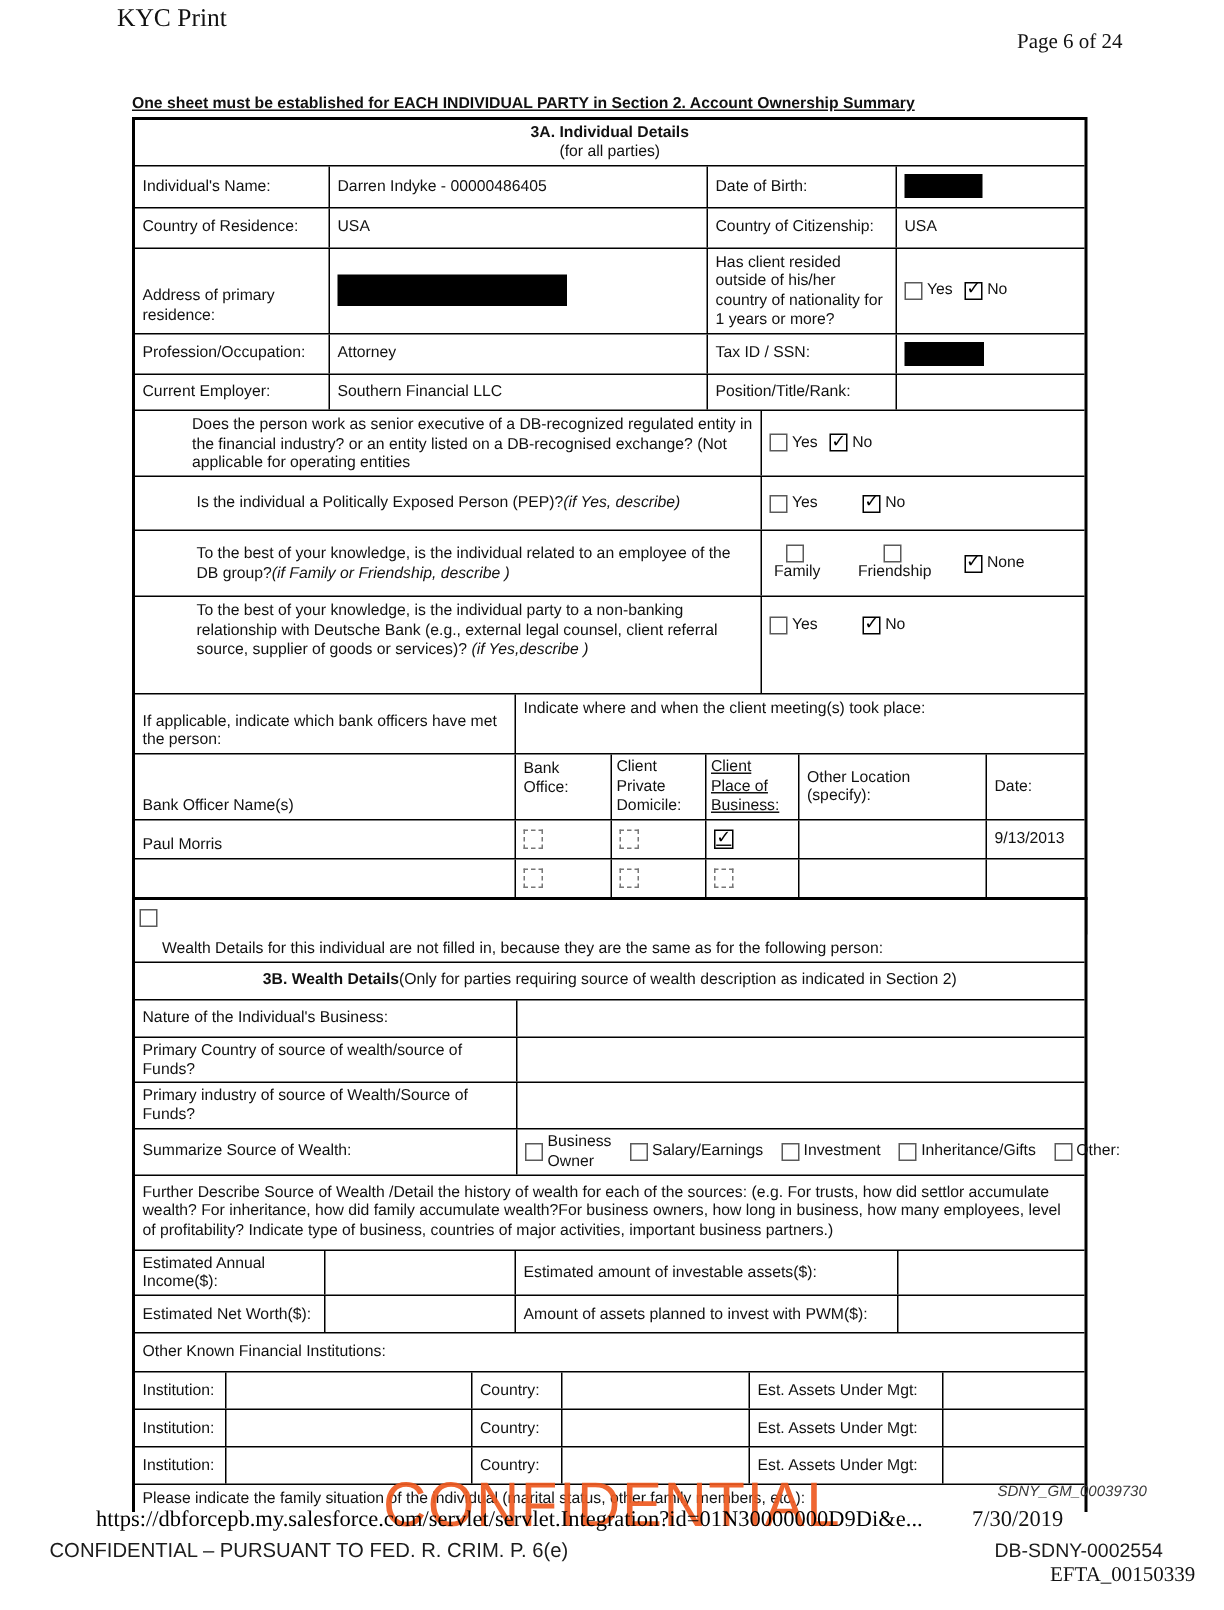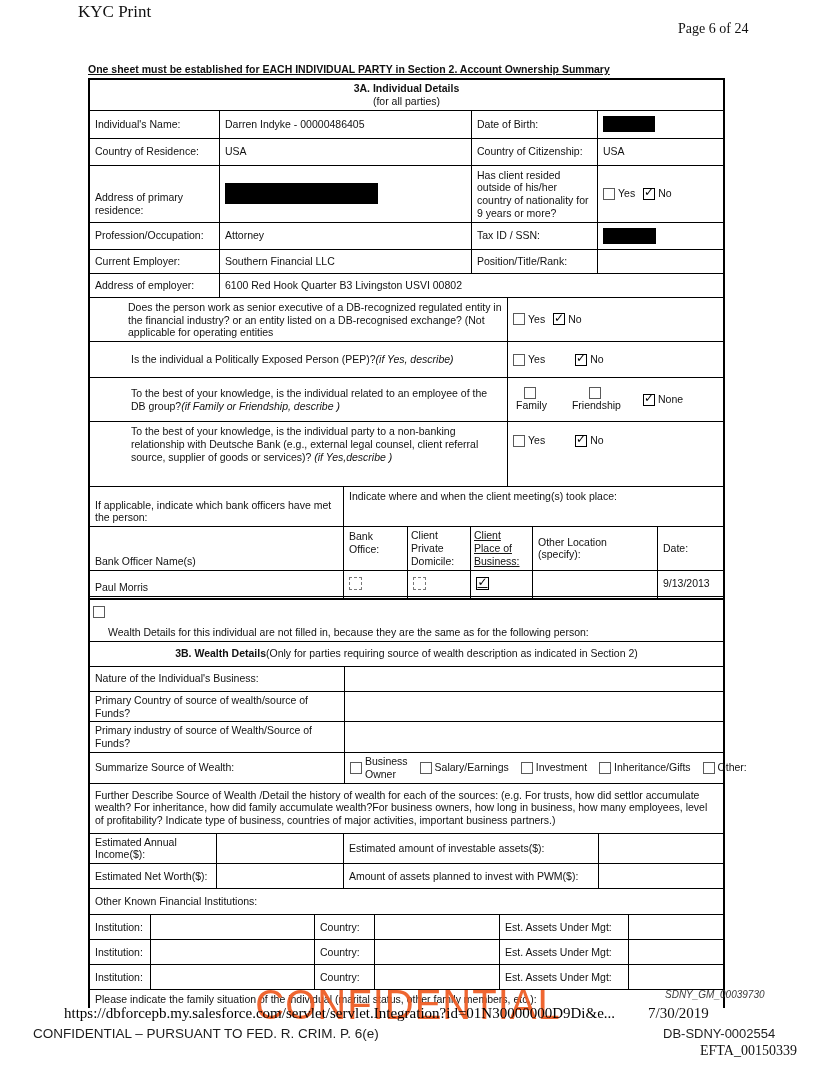--- a/index.html
+++ b/index.html
@@ -104,21 +104,21 @@
     </div>
 
     <div class="row h40">
       <div class="c w130" style="align-items:flex-end;padding-bottom:5px;">
           <span>Address of primary residence:</span>
         </div>
       <div class="c w252">
           <span class="redact" style="width:153px;height:21px;"></span>
         </div>
       <div class="c w126 top">
-          <span>Has client resided outside of his/her country of nationality for 9 years or more?</span>
+          <span>Has client resided outside of his/her country of nationality for 1 years or more?</span>
         </div>
       <div class="c">
         <span class="cbg gap8">
             <span class="cb"></span>
             <span class="lbl">Yes</span>
           </span>
         <span class="cbg">
             <span class="cb checked">
               <i>✓</i>
             </span>
@@ -150,28 +150,20 @@
           <span>Southern Financial LLC</span>
         </div>
       <div class="c w126">
           <span>Position/Title/Rank:</span>
         </div>
       <div class="c">
           <span></span>
         </div>
     </div>
 
-    <div class="row h23">
-      <div class="c w130">
-          <span>Address of employer:</span>
-        </div>
-      <div class="c">
-          <span>6100 Red Hook Quarter B3 Livingston USVI 00802</span>
-        </div>
-    </div>
 
     <div class="row h28">
       <div class="c w382 top" style="padding-left:2px;">
           <span>Does the person work as senior executive of a DB-recognized regulated entity in the financial industry? or an entity listed on a DB-recognised exchange? (Not applicable for operating entities</span>
         </div>
       <div class="c">
         <span class="cbg gap8">
             <span class="cb"></span>
             <span class="lbl">Yes</span>
           </span>

